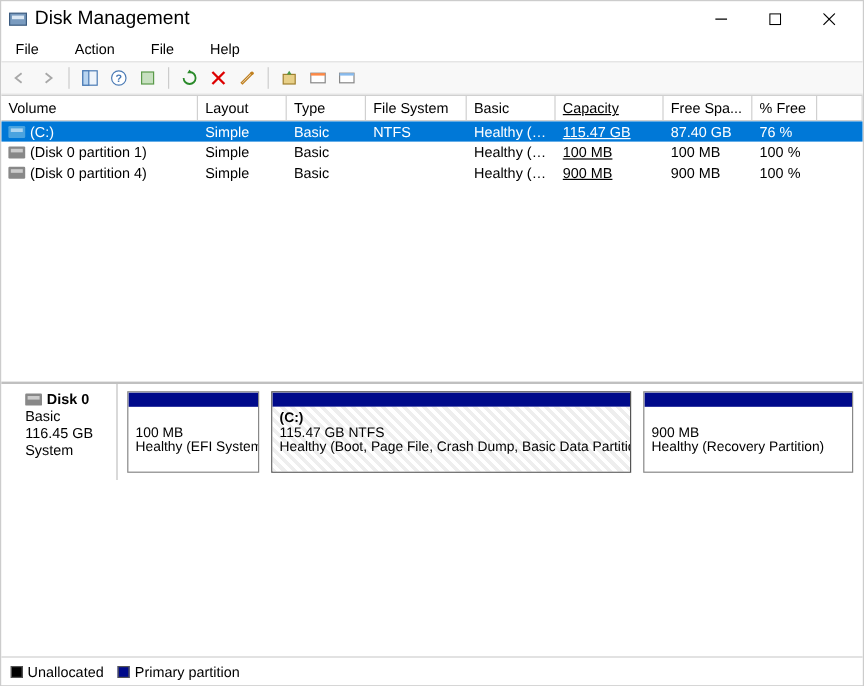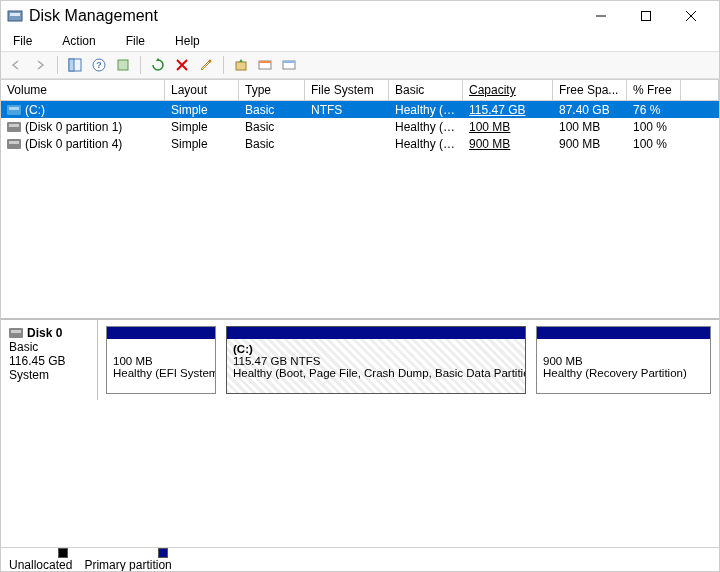--- a/index.html
+++ b/index.html
@@ -29,31 +29,31 @@
 .table-body { height: 217px; overflow: auto; }
 .tr { display: flex; height: 17px; align-items: center; }
 .tr.selected { background: #0078d7; color: #fff; }
 .td { padding: 1px 6px; font-size: 12px; overflow: hidden; white-space: nowrap; text-overflow: ellipsis; }
 .vol-cell { display: flex; align-items: center; gap: 4px; }
 .drive-icon { width: 14px; height: 10px; background: #888; border-radius: 1px; position: relative; display: inline-block; }
 .drive-icon::after { content: ""; position: absolute; left: 2px; right: 2px; top: 2px; height: 3px; background: #ccc; }
 .drive-icon.blue { background: #4aa3df; }
 .drive-icon.blue::after { background: #aad4f0; }
 .graphical { border-top: 2px solid #c0c0c0; display: flex; }
-.disk-label { width: 100px; padding: 6px 8px; border-right: 1px solid #c0c0c0; font-size: 12px; height: 80px; }
+.disk-label { width: 100px; padding: 6px 8px; border-right: 1px solid #c0c0c0; font-size: 12px; height: 80px; margin-left: 12px; }
 .disk-label .dn { font-weight: bold; }
 .disk-parts { flex: 1; display: flex; gap: 10px; padding: 6px 8px; }
 .part { border: 1px solid #888; display: flex; flex-direction: column; overflow: hidden; }
 .part .stripe { height: 12px; background: #000a8a; }
 .part .body { flex: 1; padding: 4px 6px; font-size: 11.5px; overflow: hidden; white-space: nowrap; }
 .part.sel { border: 1px solid #555; }
 .part.sel .body { background: repeating-linear-gradient(45deg, #eee, #eee 3px, #fff 3px, #fff 6px); }
 .legend { position: absolute; bottom: 0; left: 0; right: 0; height: 24px; border-top: 1px solid #d0d0d0; display: flex; align-items: center; padding: 0 8px; gap: 12px; font-size: 12px; }
 .legend .sw { width: 10px; height: 10px; border: 1px solid #555; display: inline-block; margin-right: 4px; }
-.leg-item { display: flex; align-items: flex-end; flex-direction: column; }
+.leg-item { display: flex; align-items: center; }
 svg { display: block; }
 </style>
 </head>
 <body>
 
 <div class="titlebar">
   <span class="app-icon">
     <svg width="16" height="16" viewBox="0 0 16 16">
         <rect x="1" y="3" width="14" height="10" fill="#7a9bbf" stroke="#3a5a7f"></rect>
         <rect x="3" y="5" width="10" height="3" fill="#dce8f4"></rect>

